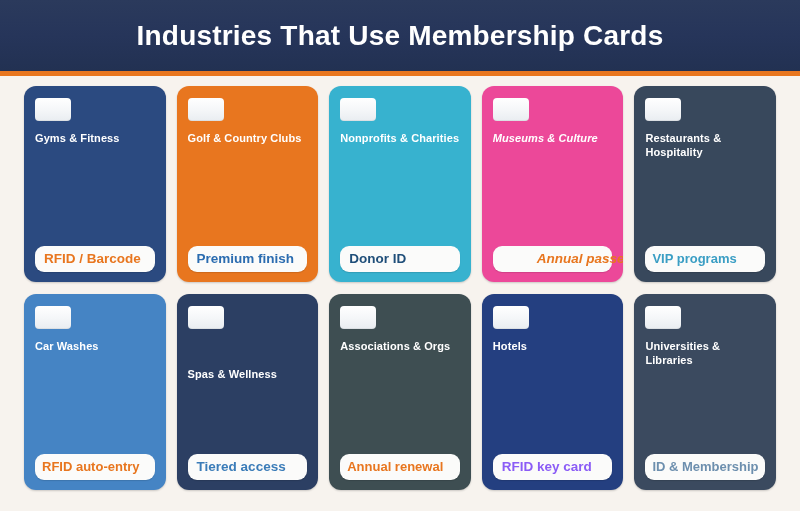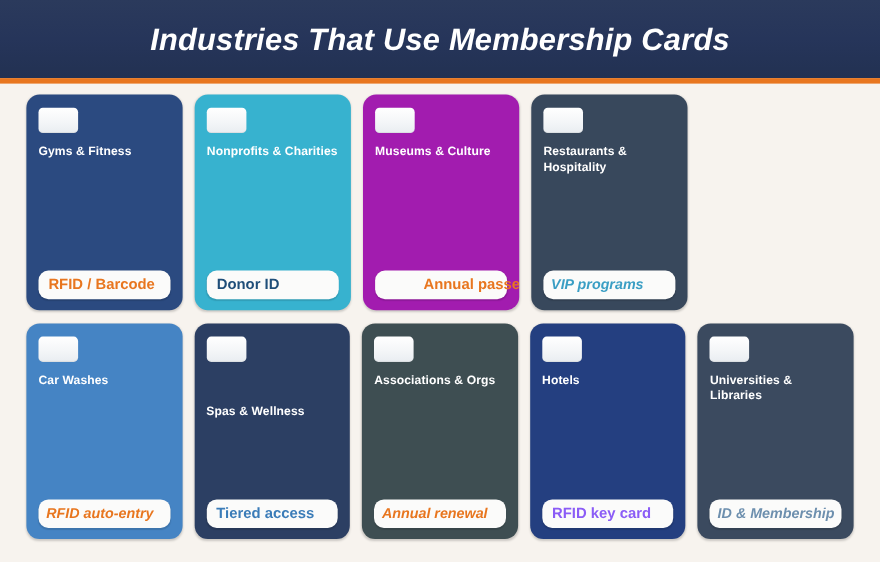--- a/index.html
+++ b/index.html
@@ -36,21 +36,20 @@
     justify-content: center;
   }
   .header-title {
     color: #ffffff;
     font-size: 28px;
     font-weight: bold;
     letter-spacing: 0.2px;
     text-align: right;
     line-height: 1;
     white-space: nowrap;
-    font-style: italic;
   }
   .accent-bar {
     position: absolute;
     left: 0;
     top: 71px;
     width: 800px;
     height: 5px;
     background: #e8761f;
   }
 
@@ -115,21 +114,20 @@
     font-weight: bold;
     line-height: 1.1;
     white-space: nowrap;
     box-shadow: 0 1px 1px rgba(0,0,0,0.12);
     box-sizing: border-box;
   }
   .card-pill.tight {
     padding-left: 7px;
     padding-right: 7px;
     font-size: 13px;
-    font-style: italic;
   }
 </style>
 </head>
 <body style="background: rgb(247, 243, 238);">
 
 <div id="page" style="background: rgb(247, 243, 238);">
 
   <div class="header" style="background: linear-gradient(rgb(43, 58, 92) 0%, rgb(38, 53, 90) 50%, rgb(34, 49, 82) 100%);">
     <div class="header-title" style="color: rgb(255, 255, 255);">Industries That Use Membership Cards</div>
   </div>
@@ -138,29 +136,35 @@
   <div class="grid">
     <div class="row">
 
       <div class="card" style="background: rgb(43, 74, 128);">
         <div class="card-chip"></div>
         <div class="card-title">Gyms &amp; Fitness</div>
         <div class="card-spacer"></div>
         <div class="card-pill" style="color: rgb(232, 118, 31);">RFID / Barcode</div>
       </div>
 
+      <div class="card" style="background: rgb(232, 118, 31);">
+        <div class="card-chip"></div>
+        <div class="card-title">Golf &amp; Country Clubs</div>
+        <div class="card-spacer"></div>
+        <div class="card-pill" style="color: rgb(43, 108, 176);">Premium finish</div>
+      </div>
 
       <div class="card" style="background: rgb(55, 178, 207);">
         <div class="card-chip"></div>
         <div class="card-title">Nonprofits &amp; Charities</div>
         <div class="card-spacer"></div>
         <div class="card-pill" style="color: rgb(31, 78, 121);">Donor ID</div>
       </div>
 
-      <div class="card" style="background: #a21caf;">
+      <div class="card" style="background: #ec4899; font-style: italic;">
         <div class="card-chip"></div>
         <div class="card-title">Museums &amp; Culture</div>
         <div class="card-spacer"></div>
         <div class="card-pill" style="color: rgb(232, 118, 31); padding-left: 44px;">Annual passes</div>
       </div>
 
       <div class="card" style="background: rgb(56, 72, 92);">
         <div class="card-chip"></div>
         <div class="card-title">Restaurants &amp; Hospitality</div>
         <div class="card-spacer"></div>

